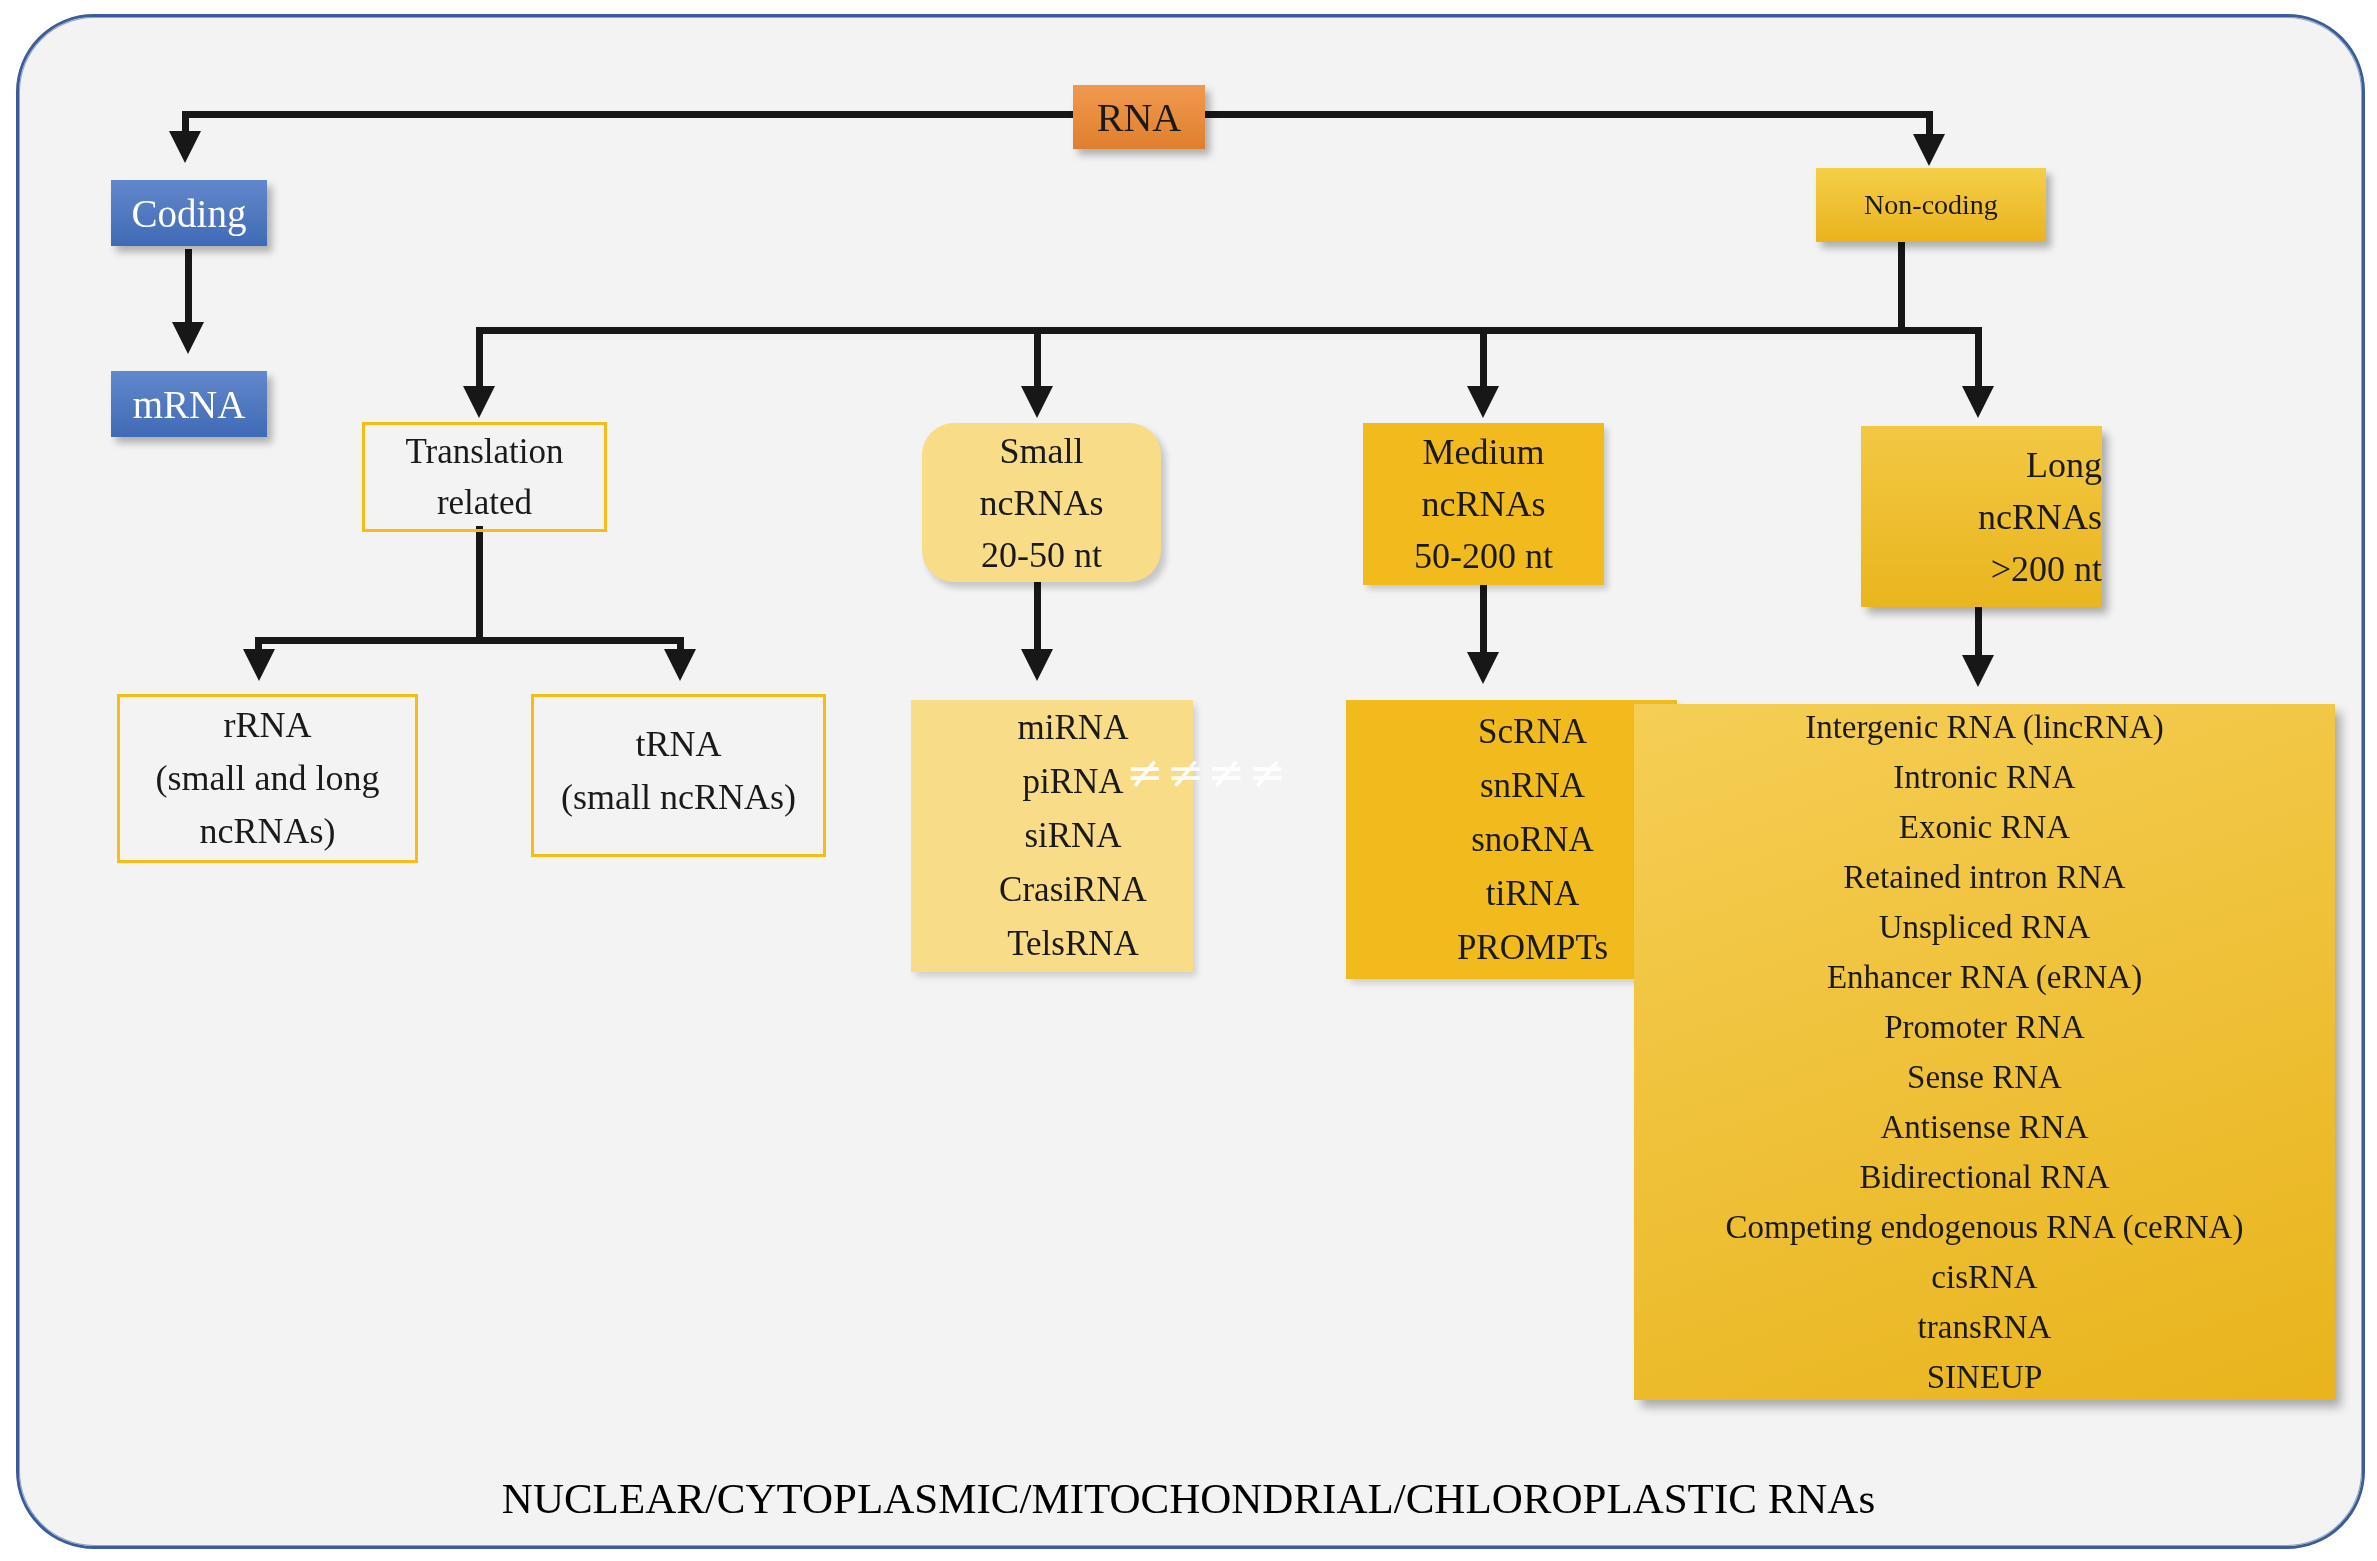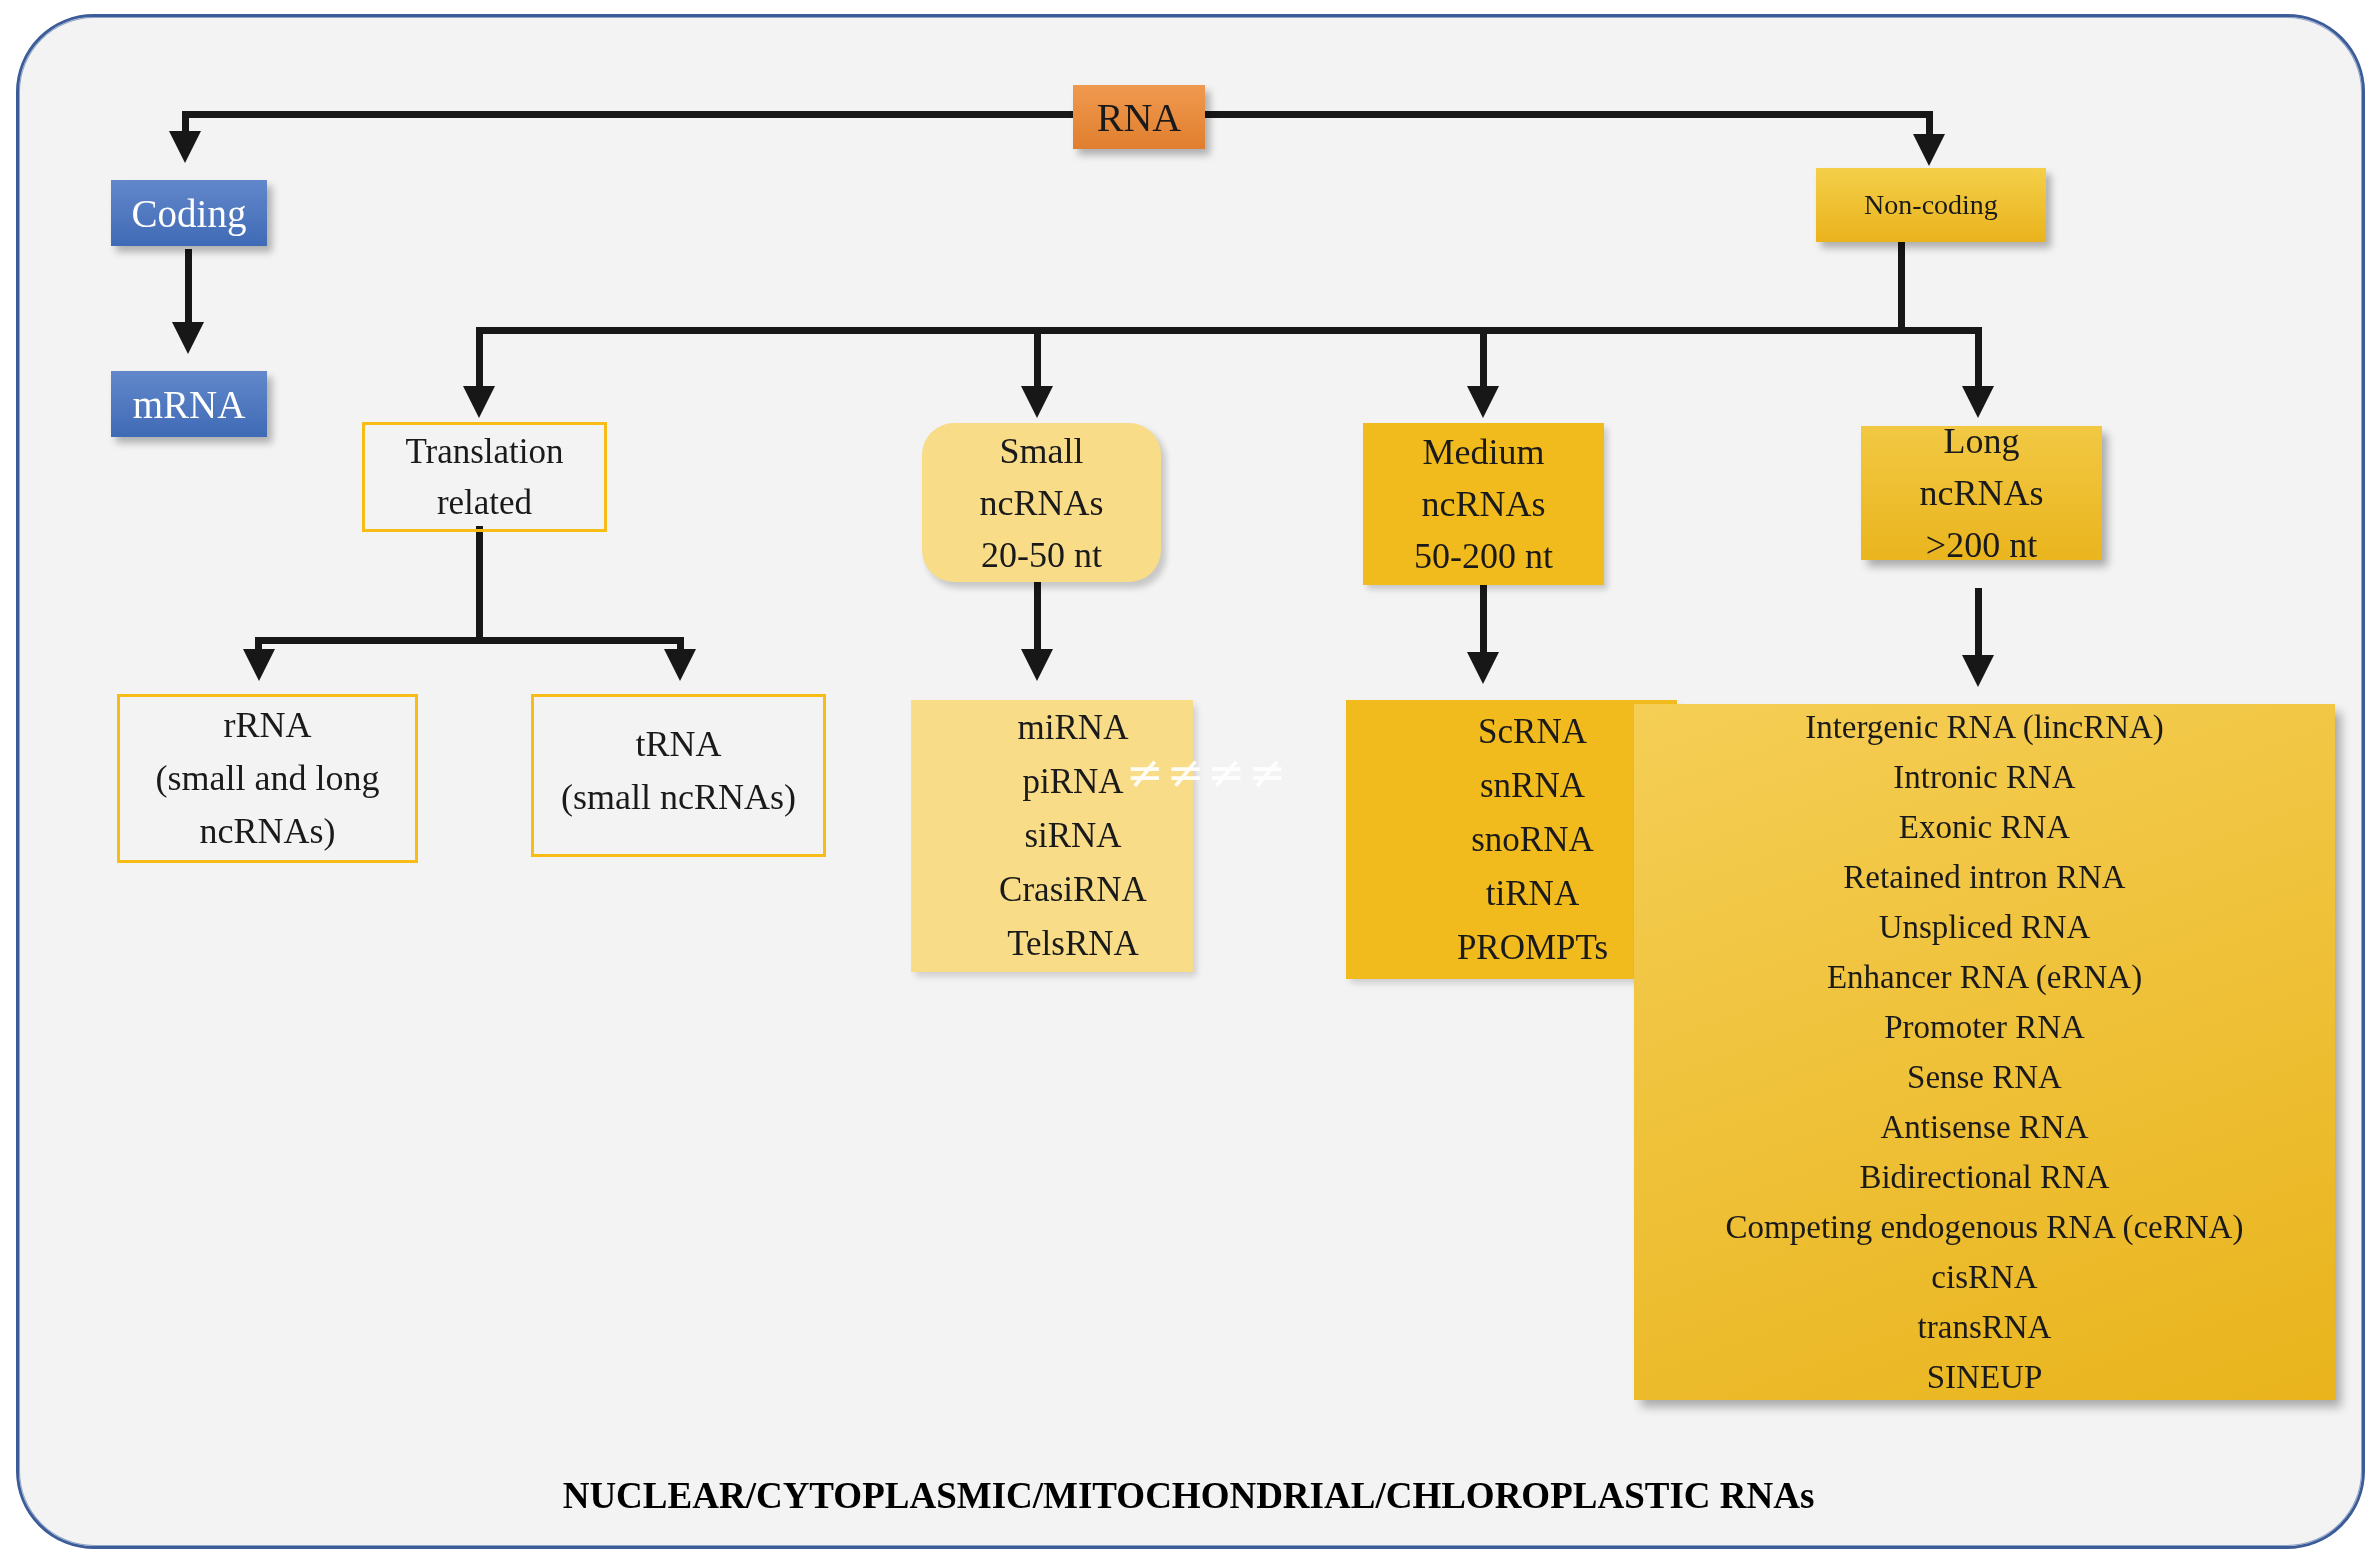--- a/index.html
+++ b/index.html
@@ -37,42 +37,42 @@
     box-shadow:5.2px 6.3px 7.3px rgba(0,0,0,0.28);
     font-size:28px;color:#1a1a1a;
   }
   .outlined{
     background:transparent;border:3.1px solid #f7bc15;color:#1a1a1a;
   }
   .translation{left:362px;top:422px;width:239px;height:104px;font-size:35px;line-height:51px;}
   .hdr{font-size:36px;line-height:52px;color:#1a1a1a;}
   .small-hdr{left:922px;top:423px;width:239px;height:159px;background:#f8dc88;box-shadow:4.2px 5.2px 6.3px rgba(0,0,0,0.18);border-radius:32px;}
   .medium-hdr{left:1363px;top:423px;width:241px;height:162px;background:#f2bb1d;box-shadow:4.2px 5.2px 6.3px rgba(0,0,0,0.18);}
-  .long-hdr{left:1861px;top:426px;width:241px;height:134px;background:linear-gradient(#f2c843,#eab51e);box-shadow:6.3px 7.3px 8.3px rgba(0,0,0,0.3);}
+  .long-hdr{left:1861px;top:426px;width:241px;height:181px;background:linear-gradient(#f2c843,#eab51e);box-shadow:6.3px 7.3px 8.3px rgba(0,0,0,0.3);align-items:flex-end;}
   .rrna{left:117px;top:694px;width:295px;height:163px;font-size:36px;line-height:53px;}
   .trna{left:531px;top:694px;width:295px;height:163px;font-size:36px;line-height:53px;justify-content:flex-start;padding-top:21px;box-sizing:border-box;}
   .list{font-size:35px;line-height:54px;color:#1a1a1a;padding-left:42px;}
   .small-list{left:911px;top:700px;width:240px;height:272px;background:#f8dc88;box-shadow:4.2px 5.2px 6.3px rgba(0,0,0,0.15);}
   .medium-list{left:1346px;top:700px;width:289px;height:279px;background:#f2bb1d;box-shadow:4.2px 5.2px 6.3px rgba(0,0,0,0.15);}
   .long-list{
     left:1634px;top:704px;width:701px;height:696px;
     background:linear-gradient(160deg,#f5ce55,#e9b41c);
     box-shadow:7.3px 8.3px 9.4px rgba(0,0,0,0.3);
     font-size:33px;line-height:50px;color:#1a1a1a;
   }
   .shaft{position:absolute;background:#171717;z-index:1;}
   .head{position:absolute;width:0;height:0;border-left:16px solid transparent;border-right:16px solid transparent;border-top:32px solid #171717;z-index:1;}
   .watermark{
     position:absolute;left:1126px;top:746px;z-index:5;
     color:rgba(255,255,255,0.92);font-size:45px;letter-spacing:3.1px;
     font-family:"DejaVu Sans",sans-serif;
   }
   .caption{
     position:absolute;left:0;top:1474px;width:2377px;text-align:center;z-index:3;
-    font-size:37px;font-weight:700;color:#000;
+    font-size:43px;font-weight:400;color:#000;
   }
 </style>
 </head>
 <body>
 
 <div class="frame"></div>
 
 <div class="shaft" style="left:182px;top:111px;width:1750px;height:6.8px;"></div>
 
 <div class="shaft" style="left:182px;top:111px;width:6.8px;height:22px;"></div>

